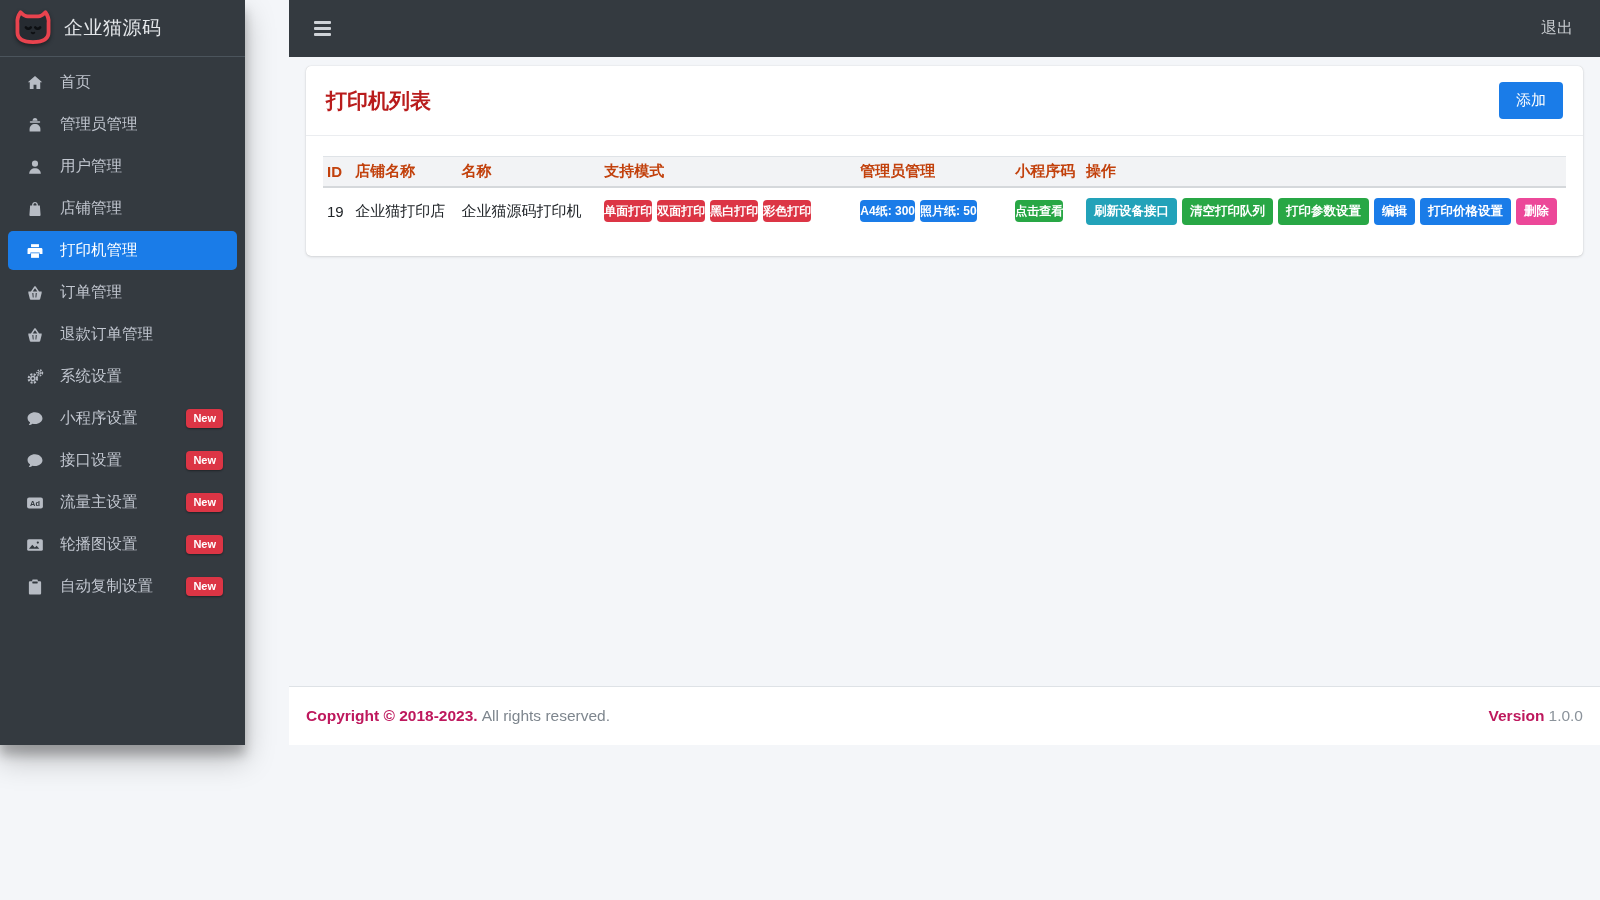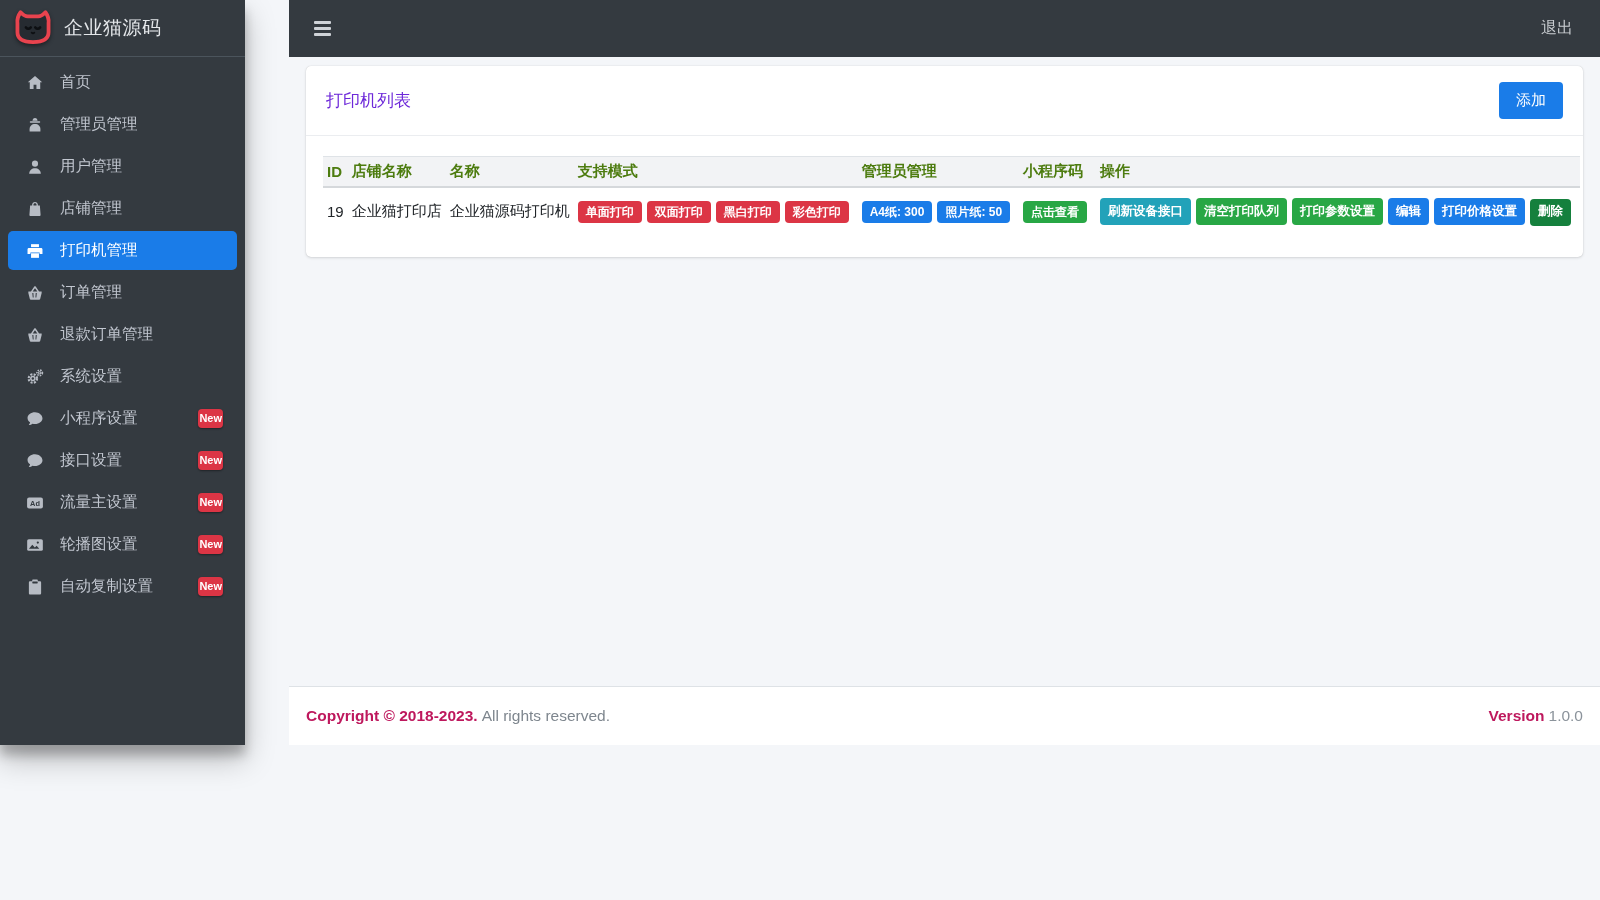--- a/index.html
+++ b/index.html
@@ -11,52 +11,52 @@
   
   .sidebar { width:245px; flex-shrink:0; background:#343a40; box-shadow:0 14px 28px rgba(0,0,0,.25), 0 10px 10px rgba(0,0,0,.22); position:relative; z-index:5; }
   .brand { height:57px; display:flex; align-items:center; padding:0 12px; border-bottom:1px solid #4b545c; color:#e4e7ea; font-size:19px; font-weight:300; letter-spacing:.5px; cursor:pointer; }
   .brand-logo { width:42px; height:42px; margin-right:10px; display:flex; align-items:center; justify-content:center; filter:drop-shadow(0 2px 2px rgba(0,0,0,.45)); }
   .nav { padding:6px 8px; }
   .nav-item { display:flex; align-items:center; height:39px; margin-bottom:3px; border-radius:5px; padding:0 14px; color:#c2c7d0; font-size:15.5px; cursor:pointer; text-decoration:none; }
   .nav-item .icon { width:25px; margin-right:13px; display:flex; align-items:center; justify-content:center; color:#b7bcc4; }
   .nav-item .label { flex:0 0 auto; }
   .nav-item.active { background:#1a7ce8; color:#fff; }
   .nav-item.active .icon { color:#fff; }
-  .badge-new { margin-left:auto; background:#dc3545; color:#fff; font-size:11px; font-weight:bold; line-height:1; padding:4px 1px; border-radius:4px; box-shadow:0 1px 2px rgba(0,0,0,.4); }
+  .badge-new { margin-left:auto; background:#dc3545; color:#fff; font-size:11px; font-weight:bold; line-height:1; padding:4px 7px; border-radius:4px; box-shadow:0 1px 2px rgba(0,0,0,.4); }
 
   
   .main { flex:1; display:flex; flex-direction:column; min-width:0;margin-left:44px; }
   .navbar { height:57px; flex-shrink:0; background:#343a40; display:flex; align-items:center; justify-content:space-between; padding:0 16px 0 23px; }
   .hamburger { display:inline-flex; flex-direction:column; gap:3px; cursor:pointer; padding:4px 2px; }
   .hamburger i { display:block; width:17px; height:3px; border-radius:1px; background:#cfd3d8; }
   .logout { color:#c9cdd1; font-size:16px; margin-right:11px; cursor:pointer; }
 
   .content { flex:1; padding:9px 17px; }
 
   .card { background:#fff; border-radius:5px; box-shadow:0 0 1px rgba(0,0,0,.2), 0 1px 3px rgba(0,0,0,.12); }
   .card-header { display:flex; align-items:center; justify-content:space-between; padding:16px 20px; border-bottom:1px solid #ebedf0; }
-  .card-title { font-size:17px; font-weight:normal; color:#6d28d9; }
+  .card-title { font-size:21px; font-weight:bold; color:#b91c1c; }
   .btn-add { background:#1a7ce8; color:#fff; border:none; border-radius:4px; padding:9px 17px; font-size:15px; cursor:pointer; font-family:inherit; }
 
   .card-body { padding:20px 17px 22px; }
   table { width:100%; border-collapse:collapse; font-size:15px; }
-  thead th { background:#f2f3f5; text-align:left; font-weight:bold; color:#4d7c0f; padding:5px 4px; border-top:1px solid #dfe3e7; border-bottom:2px solid #d5d8db; white-space:nowrap; }
+  thead th { background:#f2f3f5; text-align:left; font-weight:bold; color:#c2410c; padding:5px 4px; border-top:1px solid #dfe3e7; border-bottom:2px solid #d5d8db; white-space:nowrap; }
   tbody td { padding:10px 4px 9px; vertical-align:middle; white-space:nowrap; }
 
-  .badge { display:inline-block; border-radius:4px; color:#fff; font-weight:bold; font-size:12px; line-height:1; padding:5px 8px; margin-right:5px; }
+  .badge { display:inline-block; border-radius:4px; color:#fff; font-weight:bold; font-size:12px; line-height:1; padding:5px 0; margin-right:5px; }
   .badge-danger  { background:#dc3545; }
   .badge-primary { background:#1a7ce8; }
   .badge-success { background:#28a745; }
   .badge.link { cursor:pointer; }
 
   .btn-xs { display:inline-block; border:none; border-radius:4px; color:#fff; font-weight:bold; font-size:12.5px; line-height:1; padding:7px 8px; margin-right:5px; cursor:pointer; font-family:inherit; }
   .btn-info    { background:#22a2b9; }
   .btn-success { background:#28a745; }
   .btn-primary { background:#1a7ce8; }
-  .btn-danger  { background:#15803d;font-family:Liberation Mono, monospace; }
+  .btn-danger  { background:#ec4899; }
 
   .footer { flex-shrink:0; background:#fff; border-top:1px solid #dee2e6; padding:20px 17px; display:flex; align-items:flex-start; justify-content:space-between; font-size:15.5px; color:#7e868e; }
   .footer strong { color:#be185d; margin-right:4px; }
   .footer .muted { color:#8b939b; }
 </style>
 </head>
 <body>
 
 <div class="app">
 

